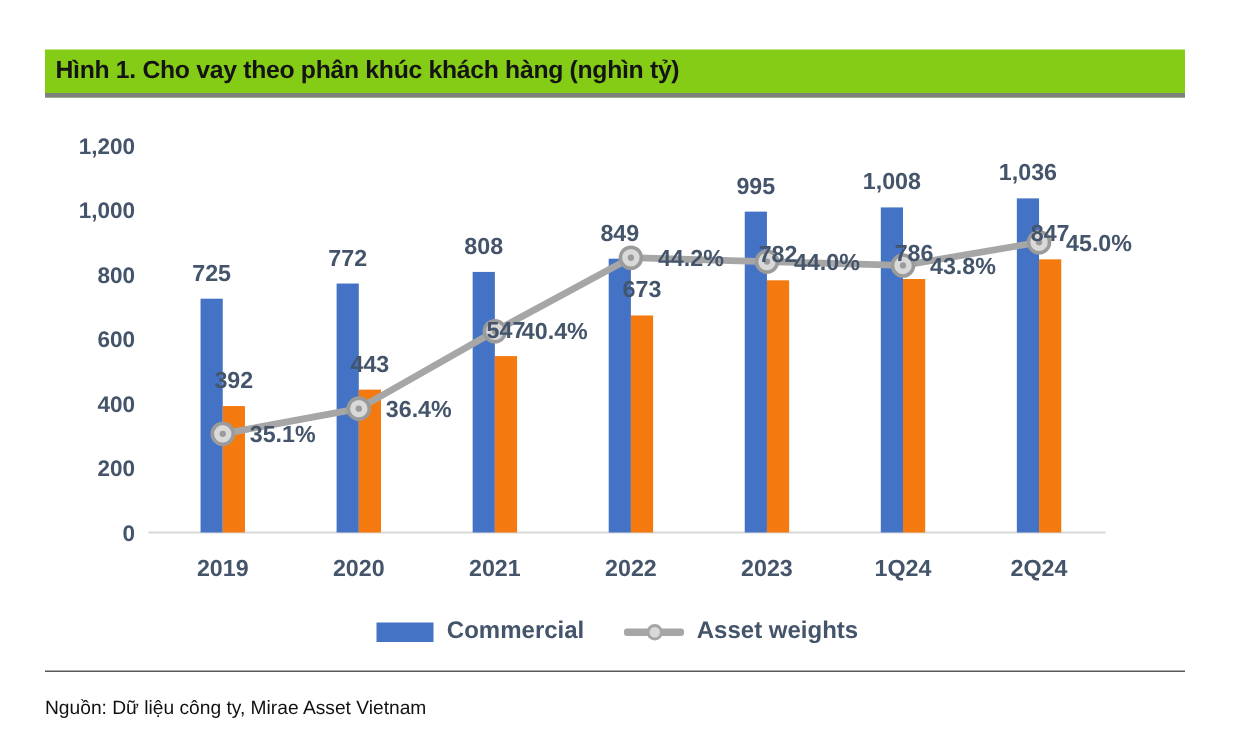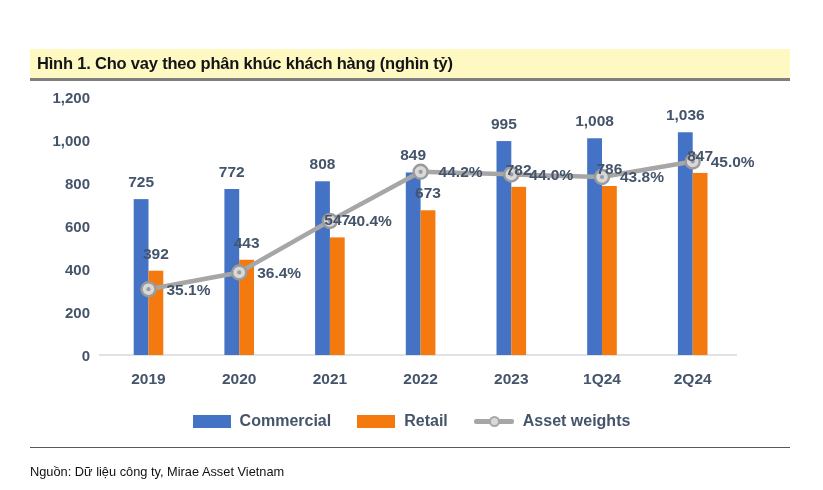--- a/index.html
+++ b/index.html
@@ -2,24 +2,24 @@
 <html><head>
 <meta charset="utf-8">
 <style>
   html,body{margin:0;padding:0;}
   body{
     width:823px;height:490px;position:relative;background:#ffffff;
     font-family:"Liberation Sans", sans-serif;overflow:hidden;
   }
   .fig-header{
     position:absolute;top:33px;left:30px;width:753px;height:29px;
-    background:#fef9c3;border-bottom:3px solid #7F7F7F;
+    background:#84cc16;border-bottom:3px solid #7F7F7F;
     line-height:29px;padding-left:7px;
     font-size:16.5px;font-weight:bold;color:#141414;
-    letter-spacing:-0.2px;white-space:nowrap;margin-top:16px;
+    letter-spacing:-0.2px;white-space:nowrap;
   }
   .chart-area{position:absolute;top:72px;left:0;width:729px;height:336px;}
   #chart-svg text.tick{font:bold 15px "Liberation Sans",sans-serif;fill:#44546A;}
   #chart-svg text.dlabel{font:bold 15.5px "Liberation Sans",sans-serif;fill:#44546A;}
   #chart-svg text.xlabel{font:bold 15.5px "Liberation Sans",sans-serif;fill:#44546A;}
   .legend{
     position:absolute;top:407px;left:0;width:823px;height:28px;
     display:flex;justify-content:center;align-items:center;gap:26px;
   }
   .legend-item{display:flex;align-items:center;gap:9px;}
@@ -119,24 +119,20 @@
         <text x="710.7" y="95" text-anchor="start" class="dlabel">45.0%</text>
       </svg>
   </div>
 
   <div class="legend">
     <div class="legend-item">
       <span class="swatch" style="background-color: rgb(68, 114, 196);"></span>
       <span class="legend-label">Commercial</span>
     </div>
     <div class="legend-item">
-      <span class="swatch" style="background-color: rgb(244, 121, 14);"></span>
-      <span class="legend-label">Retail</span>
-    </div>
-    <div class="legend-item">
       <span class="line-swatch">
         <span class="line-bar" style="background-color: rgb(166, 166, 166);"></span>
         <span class="line-dot" style="background-color: rgb(217, 217, 217); border-color: rgb(166, 166, 166);"></span>
       </span>
       <span class="legend-label">Asset weights</span>
     </div>
   </div>
 
   <div class="footer">
     <div>Nguồn: Dữ liệu công ty, Mirae Asset Vietnam</div>

